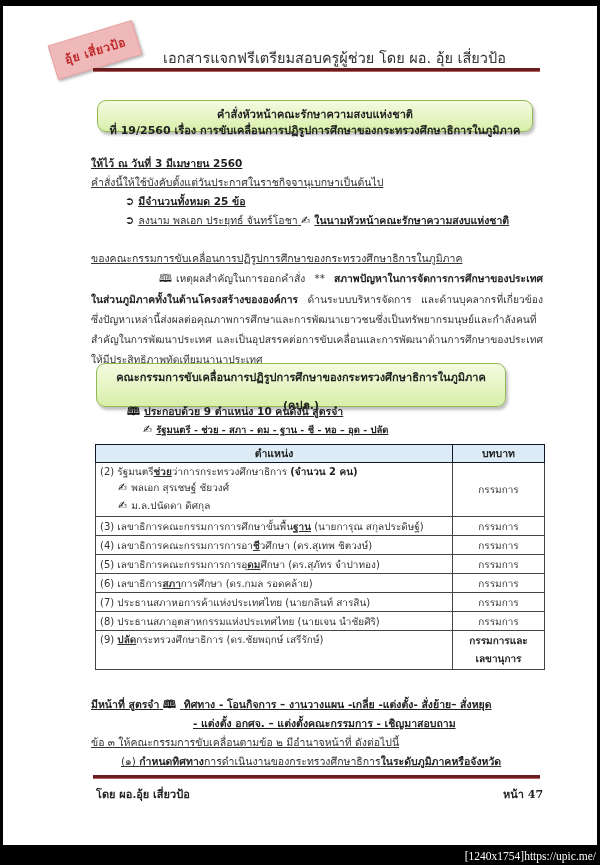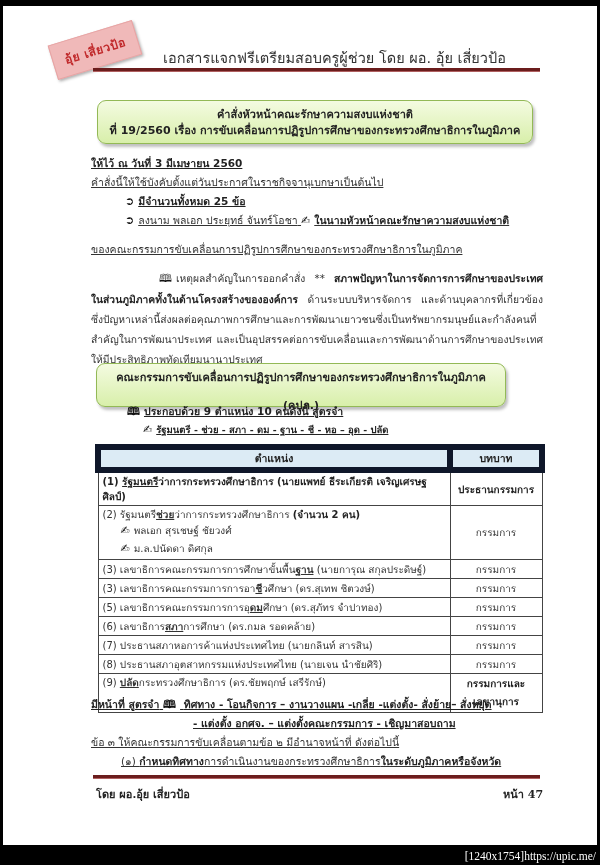--- a/index.html
+++ b/index.html
@@ -24,33 +24,33 @@
   .header-rule {
     position: absolute; left: 90px; top: 62px; width: 447px; height: 4px;
     background: #6b1d1d; border-bottom: 1px solid #b06060;
   }
   .green-box {
     position: absolute; background: linear-gradient(#f4fbe1, #d8efaa);
     border: 1px solid #93b956; border-radius: 9px;
     box-shadow: 2px 3px 3px rgba(0,0,0,0.25);
     text-align: center; font-weight: bold; font-size: 11px; color: #222;
   }
-  .box1 { left: 94px; top: 94px; width: 436px; height: 44px; padding-top: 6px; line-height: 16px; }
+  .box1 { left: 94px; top: 94px; width: 436px; height: 32px; padding-top: 6px; line-height: 16px; }
   .box2 { left: 93px; top: 357px; width: 410px; height: 44px; line-height: 28px; }
   .text { position: absolute; font-size: 10.5px; line-height: 19px; white-space: nowrap; color: #333; text-decoration: underline; }
   .b { font-weight: bold; color: #222; }
   .u { text-decoration: underline; font-weight: bold; }
   .para { position: absolute; left: 90px; width: 450px; font-size: 10.3px; line-height: 20px; color: #333; text-align: justify; }
   .icon { display: inline-block; font-size: 11px; margin-right: 4px; color: #111; }
   table.committee {
     position: absolute; left: 92px; top: 438px; width: 450px; border-collapse: collapse;
     font-size: 10px; color: #333;
   }
   table.committee th {
-    background: #dcebf5; border: 6px solid #0f172a; font-weight: bold; height: 15px;
+    background: #dcebf5; border: 1px solid #0f172a; font-weight: bold; height: 15px;
     font-size: 10.5px; color: #222;
   }
   table.committee td { border: 1px solid #444; padding: 1px 4px; height: 19px; }
   table.committee td.role { text-align: center; width: 92px; }
   td .sub { display: block; padding-left: 18px; line-height: 18px; }
   .footer-rule {
     position: absolute; left: 90px; top: 769px; width: 447px; height: 4px;
     background: #6b1d1d; border-bottom: 1px solid #b06060;
   }
   .footer-left { position: absolute; left: 93px; top: 779px; font-family: "DejaVu Serif", serif; font-size: 11px; font-weight: bold; color: #222; }
@@ -80,21 +80,21 @@
   <div class="text" style="left:88px; top:167px;">คำสั่งนี้ให้ใช้บังคับตั้งแต่วันประกาศในราชกิจจานุเบกษาเป็นต้นไป</div>
 
   <div class="text b" style="left:122px; top:186px;">
     <span class="icon">➲</span><span>มีจำนวนทั้งหมด  25  ข้อ</span>
   </div>
   <div class="text" style="left:122px; top:205px;">
     <span class="icon">➲</span><span>ลงนาม พลเอก ประยุทธ์ จันทร์โอชา</span>
     <span class="icon">✍</span><span class="b">ในนามหัวหน้าคณะรักษาความสงบแห่งชาติ</span>
   </div>
 
-  <div class="text" style="left:88px; top:234px;">ของคณะกรรมการขับเคลื่อนการปฏิรูปการศึกษาของกระทรวงศึกษาธิการในภูมิภาค</div>
+  <div class="text" style="left:88px; top:243px;">ของคณะกรรมการขับเคลื่อนการปฏิรูปการศึกษาของกระทรวงศึกษาธิการในภูมิภาค</div>
 
   <div class="para" style="top:262px; left:88px; width:452px; text-indent:34px;">
     <span class="icon">🕮</span><span>เหตุผลสำคัญในการออกคำสั่ง ** </span><span class="b">สภาพปัญหาในการจัดการการศึกษาของประเทศในส่วนภูมิภาคทั้งในด้านโครงสร้างขององค์การ</span><span> ด้านระบบบริหารจัดการ และด้านบุคลากรที่เกี่ยวข้อง ซึ่งปัญหาเหล่านี้ส่งผลต่อคุณภาพการศึกษาและการพัฒนาเยาวชนซึ่งเป็นทรัพยากรมนุษย์และกำลังคนที่สำคัญในการพัฒนาประเทศ และเป็นอุปสรรคต่อการขับเคลื่อนและการพัฒนาด้านการศึกษาของประเทศให้มีประสิทธิภาพทัดเทียมนานาประเทศ</span>
   </div>
 
   <div class="green-box box2">
     <span>คณะกรรมการขับเคลื่อนการปฏิรูปการศึกษาของกระทรวงศึกษาธิการในภูมิภาค (คปภ.)</span>
   </div>
 
   <div class="text b" style="left:124px; top:396px;">
@@ -106,37 +106,33 @@
 
   <table class="committee">
     <thead>
       <tr>
         <th>ตำแหน่ง</th>
         <th>บทบาท</th>
       </tr>
     </thead>
     <tbody>
       <tr>
-        <td class="b"><span>(1) </span><span class="u">รัฐมนตรี</span><span>ว่าการกระทรวงศึกษาธิการ (นายแพทย์ ธีระเกียรติ เจริญเศรษฐศิลป์)</span></td>
-        <td class="role b">ประธานกรรมการ</td>
-      </tr>
-      <tr>
         <td>
           <span>(2) รัฐมนตรี</span><span class="u">ช่วย</span><span>ว่าการกระทรวงศึกษาธิการ </span><span class="b">(จำนวน 2 คน)</span>
           <span class="sub"><span class="icon">✍</span><span>พลเอก สุรเชษฐ์ ชัยวงศ์</span></span>
           <span class="sub"><span class="icon">✍</span><span>ม.ล.ปนัดดา ดิศกุล</span></span>
         </td>
         <td class="role">กรรมการ</td>
       </tr>
       <tr>
         <td><span>(3) เลขาธิการคณะกรรมการการศึกษาขั้นพื้น</span><span class="u">ฐาน</span><span> (นายการุณ  สกุลประดิษฐ์)</span></td>
         <td class="role">กรรมการ</td>
       </tr>
       <tr>
-        <td><span>(3) เลขาธิการคณะกรรมการการอา</span><span class="u">ชี</span><span>วศึกษา (ดร.สุเทพ  ชิตวงษ์)</span></td>
+        <td><span>(4) เลขาธิการคณะกรรมการการอา</span><span class="u">ชี</span><span>วศึกษา (ดร.สุเทพ  ชิตวงษ์)</span></td>
         <td class="role">กรรมการ</td>
       </tr>
       <tr>
         <td><span>(5) เลขาธิการคณะกรรมการการอุ</span><span class="u">ดม</span><span>ศึกษา  (ดร.สุภัทร จำปาทอง)</span></td>
         <td class="role">กรรมการ</td>
       </tr>
       <tr>
         <td><span>(6) เลขาธิการ</span><span class="u">สภา</span><span>การศึกษา (ดร.กมล  รอดคล้าย)</span></td>
         <td class="role">กรรมการ</td>
       </tr>

